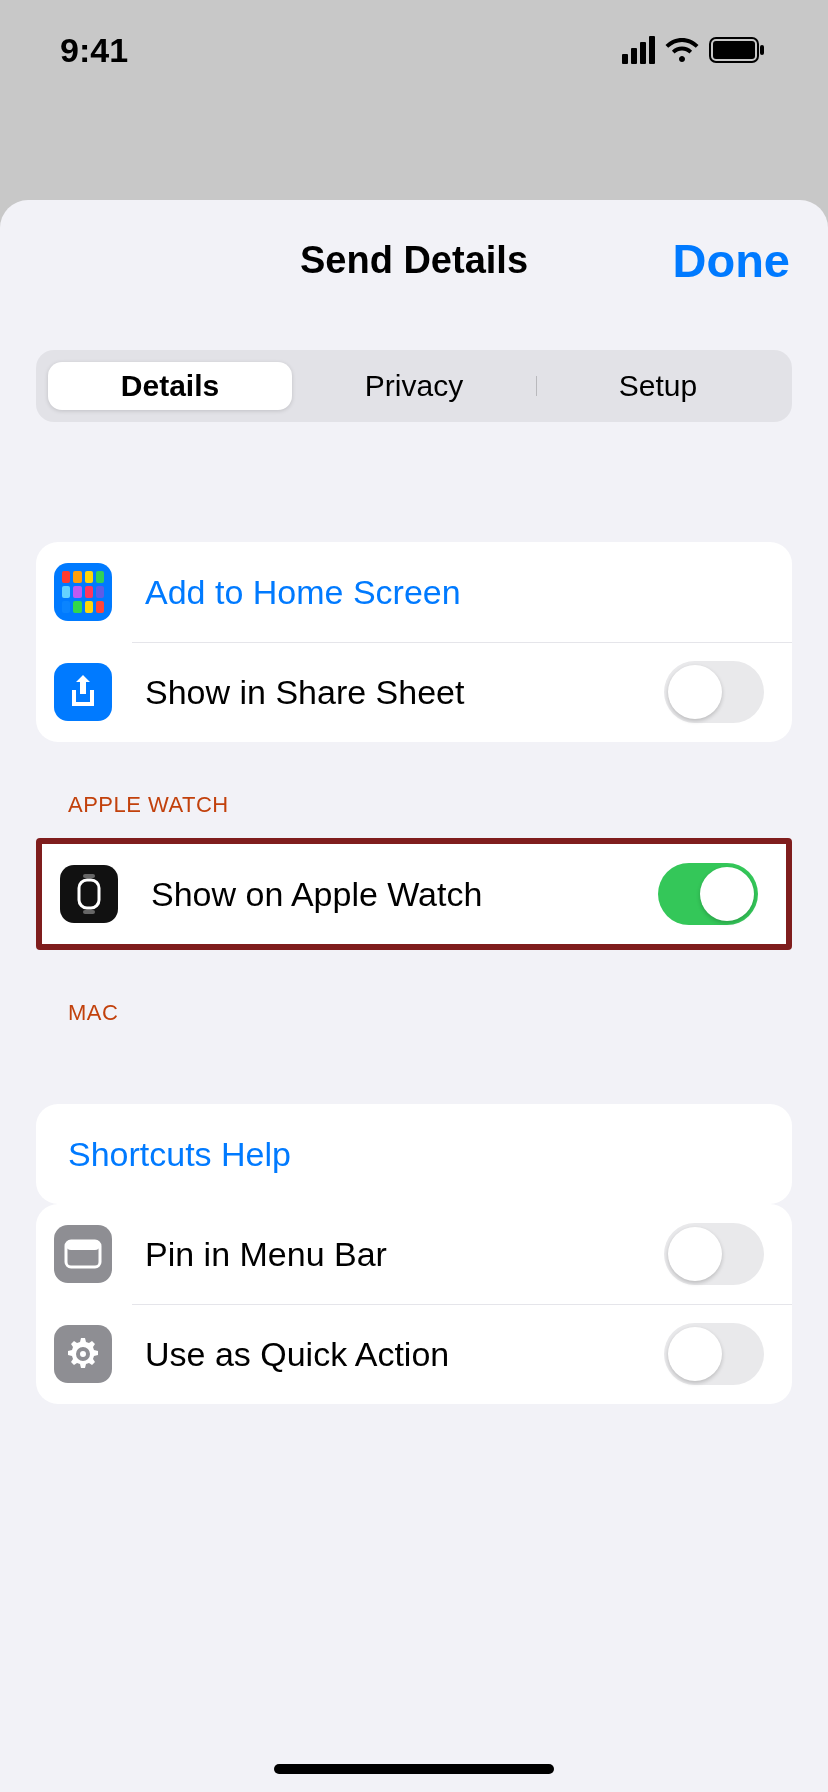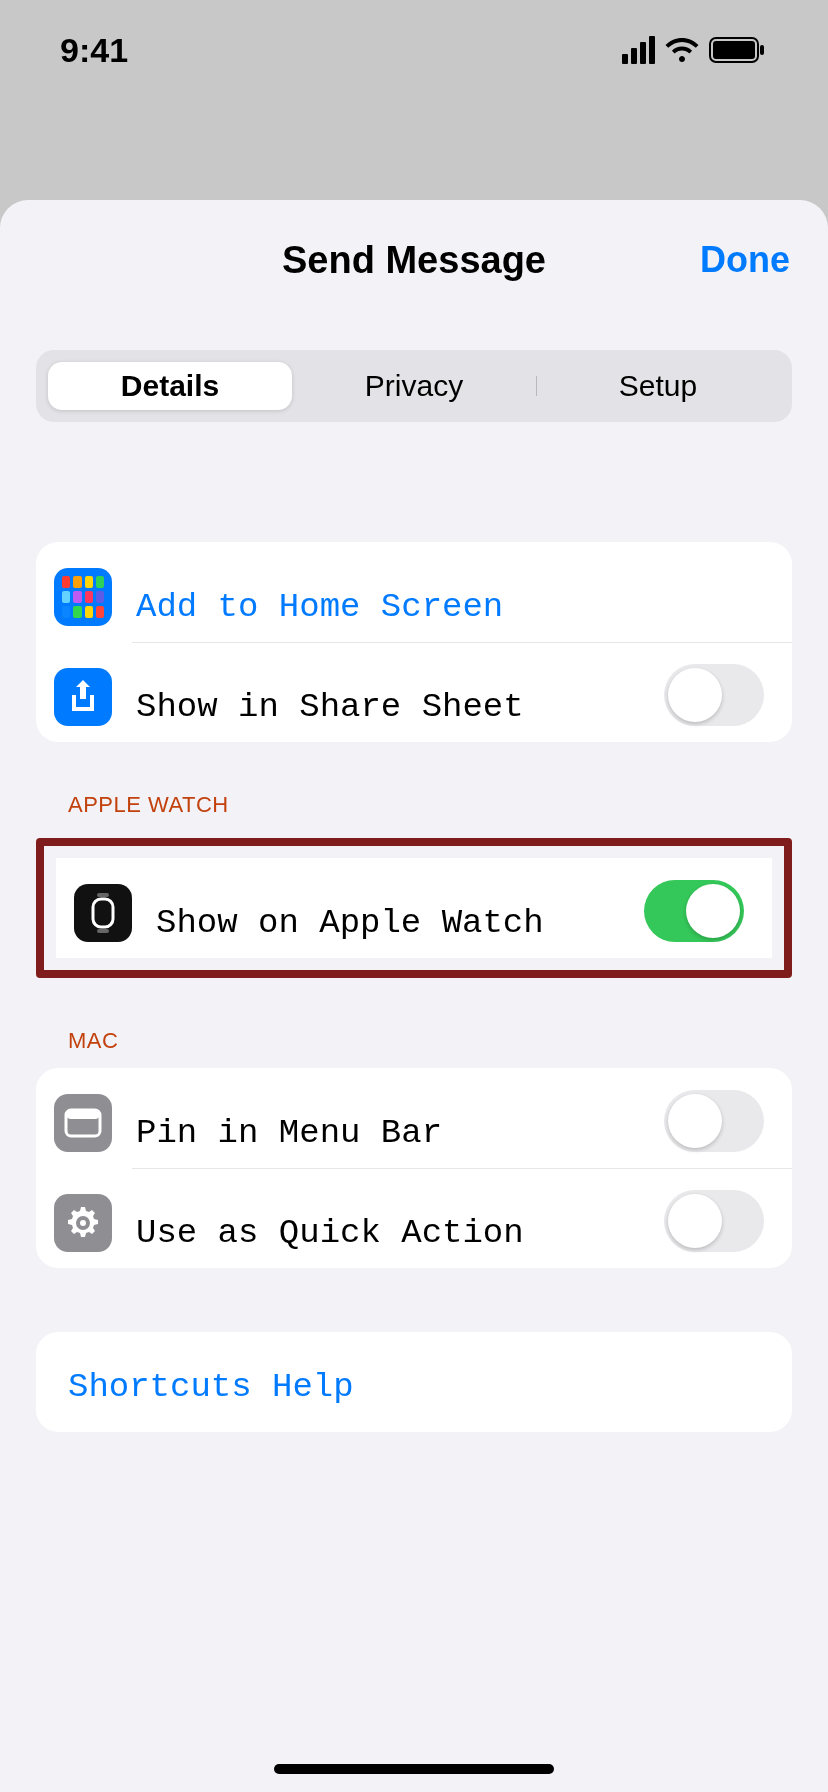--- a/index.html
+++ b/index.html
@@ -40,21 +40,21 @@
     position: relative;
     height: 120px;
     display: flex;
     align-items: center;
     justify-content: center;
   }
   .sheet-title { font-size: 38px; font-weight: 600; color:#000; }
   .done-btn {
     position: absolute; right: 38px; top: 0; bottom: 0;
     display: flex; align-items: center;
-    font-size: 36px; font-weight: 600; color: #007aff;
+    font-size: 47px; font-weight: 600; color: #007aff;
     cursor: pointer;
   }
   
   .segmented {
     margin: 30px 36px 0 36px;
     background: #e2e2e7;
     border-radius: 18px;
     height: 72px;
     display: flex;
     padding: 12px;
@@ -85,26 +85,25 @@
     font-size: 22px; color:#c2410c; letter-spacing: 0.5px;
     padding: 50px 32px 14px 32px;
   }
   .group {
     background:#fff;
     border-radius: 22px;
     overflow:hidden;
   }
   .group.first { margin-top: 120px; }
   .row {
-    display:flex; align-items:flex-end;
+    display:flex; align-items:center;
     min-height: 100px;
     padding: 16px 28px 16px 18px;
-    gap: 24px;
-    position: relative;
-    font-family: Liberation Mono, monospace;
+    gap: 33px;
+    position: relative;
   }
   .row + .row::before {
     content:"";
     position:absolute; top:0; left: 96px; right:0;
     height:1px; background:#e5e5ea;
   }
   .row-label { font-size: 34px; color:#000; flex:1; }
   .row-label.link { color:#007aff; }
   .icon-tile {
     width:58px; height:58px; border-radius:14px;
@@ -132,23 +131,23 @@
   .toggle .knob {
     position:absolute; top:4px; left:4px;
     width:54px; height:54px; border-radius:50%;
     background:#fff; box-shadow:0 2px 4px rgba(0,0,0,.2);
     transition:left .15s;
   }
   .toggle.on { background:#34c759; }
   .toggle.on .knob { left:42px; }
   
   .highlight-wrap {
-    border: 8px solid #7f1d1d;
+    border: 6px solid #7f1d1d;
     border-radius: 4px;
-    padding: 12px;
+    padding: 0;
     margin-top: 6px;
   }
   .highlight-wrap .group { border-radius: 0; }
   
   .help-group { margin-top: 64px; }
   .help-row { padding: 26px 32px; }
   .help-row .row-label { font-size: 34px; color:#007aff; }
   
   .home-indicator {
     position:absolute; bottom:18px; left:50%; transform:translateX(-50%);
@@ -177,21 +176,21 @@
           <rect x="1" y="1" width="48" height="24" rx="6" fill="none" stroke="#000" stroke-width="2"></rect>
           <rect x="4" y="4" width="42" height="18" rx="3" fill="#000"></rect>
           <rect x="51" y="8" width="4" height="10" rx="2" fill="#000"></rect>
         </svg>
     </div>
   </div>
 </div>
 
 <div class="sheet">
   <div class="sheet-header">
-    <div class="sheet-title">Send Message</div>
+    <div class="sheet-title">Send Details</div>
     <div class="done-btn">Done</div>
   </div>
 
   <div class="segmented">
     <div class="seg selected">Details</div>
     <div class="seg">Privacy</div>
     <div class="seg">Setup</div>
   </div>
 
   <div class="content">
@@ -242,20 +241,26 @@
           </div>
           <div class="row-label">Show on Apple Watch</div>
           <div class="toggle on">
               <div class="knob"></div>
             </div>
         </div>
       </div>
     </div>
 
     <div class="section-header">MAC</div>
+    <div class="group help-group">
+      <div class="row help-row">
+        <div class="row-label">Shortcuts Help</div>
+      </div>
+    </div>
+
     <div class="group">
       <div class="row">
         <div class="icon-tile tile-gray">
           <svg width="38" height="30" viewBox="0 0 38 30">
               <rect x="2" y="2" width="34" height="26" rx="5" fill="none" stroke="#fff" stroke-width="3"></rect>
               <rect x="2" y="2" width="34" height="9" rx="5" fill="#fff"></rect>
             </svg>
         </div>
         <div class="row-label">Pin in Menu Bar</div>
         <div class="toggle">
@@ -267,22 +272,16 @@
           <svg width="36" height="36" viewBox="0 0 36 36">
               <path d="M18 11a7 7 0 100 14 7 7 0 000-14zm0 4a3 3 0 110 6 3 3 0 010-6zM16 2h4l1 4 3 1 3-2 3 3-2 3 1 3 4 1v4l-4 1-1 3 2 3-3 3-3-2-3 1-1 4h-4l-1-4-3-1-3 2-3-3 2-3-1-3-4-1v-4l4-1 1-3-2-3 3-3 3 2 3-1 1-4z" fill="#fff"></path>
             </svg>
         </div>
         <div class="row-label">Use as Quick Action</div>
         <div class="toggle">
             <div class="knob"></div>
           </div>
       </div>
     </div>
-
-    <div class="group help-group">
-      <div class="row help-row">
-        <div class="row-label">Shortcuts Help</div>
-      </div>
-    </div>
   </div>
 
   <div class="home-indicator"></div>
 </div>
 
 </body></html>

